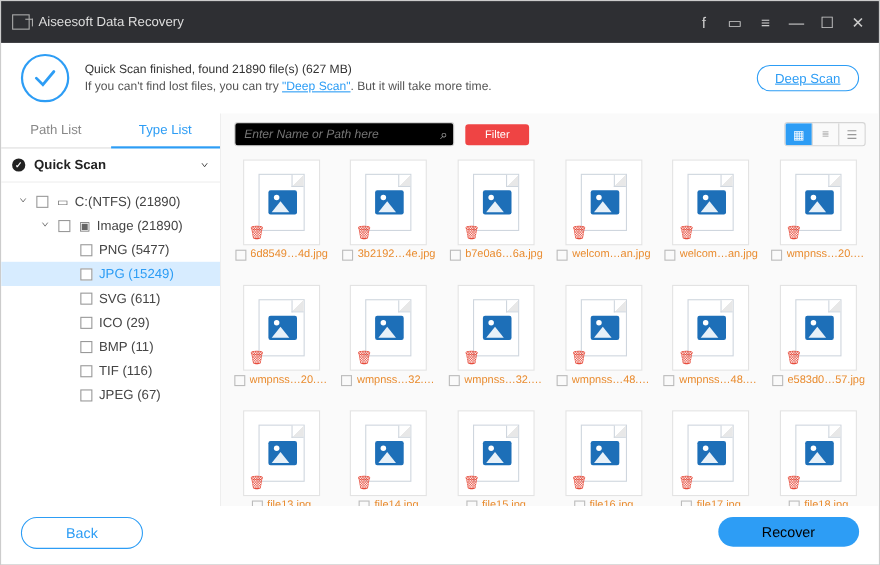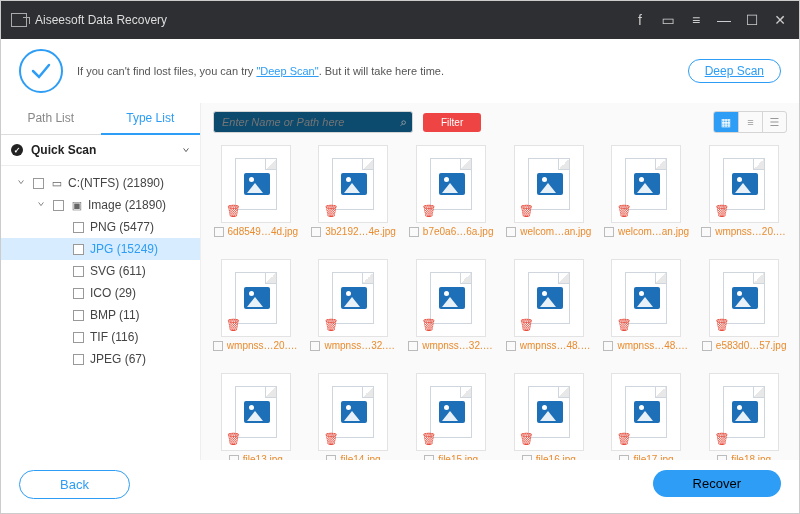--- a/index.html
+++ b/index.html
@@ -41,21 +41,21 @@
   .tree-row .cb { width: 11px; height: 11px; border: 1px solid #999; margin: 0 6px; background:#fff;}
   .tree-row .ico { width: 14px; text-align:center; margin-right:4px; font-size:11px; color:#666;}
   .tree-row.d1 { padding-left: 16px; }
   .tree-row.d2 { padding-left: 36px; }
   .tree-row.d3 { padding-left: 56px; }
 
   
   .main { flex: 1; display: flex; flex-direction: column; background: #fafafa; }
   .toolbar { display: flex; align-items: center; padding: 8px 12px; gap: 10px; }
   .search-wrap { position: relative; width: 200px; }
-  .search { width: 100%; border: 1px solid #d5d5d5; border-radius: 3px; padding: 4px 24px 4px 8px; font-size: 11px; font-style: italic; color: #999; background:#0c4a6e;}
+  .search { width: 100%; border: 1px solid #d5d5d5; border-radius: 3px; padding: 4px 24px 4px 8px; font-size: 11px; font-style: italic; color: #999; background:#000000;}
   .search-ico { position:absolute; right:6px; top:4px; color:#aaa; font-size:12px;}
   .filter-btn { background: #ef4444; color: #fff; border: none; border-radius: 3px; padding: 4px 18px; font-size: 10px; cursor: pointer; }
   .view-toggle { margin-left: auto; display: flex; border: 1px solid #d5d5d5; border-radius: 3px; overflow:hidden;}
   .view-opt { width: 24px; height: 20px; display:flex; align-items:center; justify-content:center; font-size:11px; color:#999; cursor:pointer; }
   .view-opt.active { background:#2d9df5; color:#fff; }
   .view-opt + .view-opt { border-left:1px solid #d5d5d5; }
 
   .grid { flex:1; overflow:hidden; padding: 4px 8px; display:grid; grid-template-columns: repeat(6, 1fr); grid-auto-rows: 110px; gap: 4px; }
   .file { display:flex; flex-direction:column; align-items:center; }
   .thumb-wrap { width: 70px; height: 78px; border: 1px solid #e3e3e3; background:#fff; display:flex; align-items:center; justify-content:center; position:relative; }
@@ -93,22 +93,25 @@
     <div class="tbicon">✕</div>
   </div>
 
   <div class="banner">
     <div class="check-circle">
       <svg viewBox="0 0 24 24">
           <path d="M4 12 L10 18 L20 6" stroke="#2d9df5" stroke-width="2.5" fill="none" stroke-linecap="round"></path>
         </svg>
     </div>
     <div class="banner-text">
+      <div class="line1">
+        <span>Quick Scan finished, found </span><span>21890 file(s)</span><span> (627 MB)</span>
+      </div>
       <div>
-        <span>If you can't find lost files, you can try </span><span class="link">"Deep Scan"</span><span>. But it will take here time.</span>
+        <span>If you can't find lost files, you can try </span><span class="link">"Deep Scan"</span><span>. But it will take more time.</span>
       </div>
     </div>
     <button class="deep-scan-btn">Deep Scan</button>
   </div>
 
   <div class="body">
 
     <div class="sidebar">
       <div class="side-tabs">
         <div class="side-tab">Path List</div>

